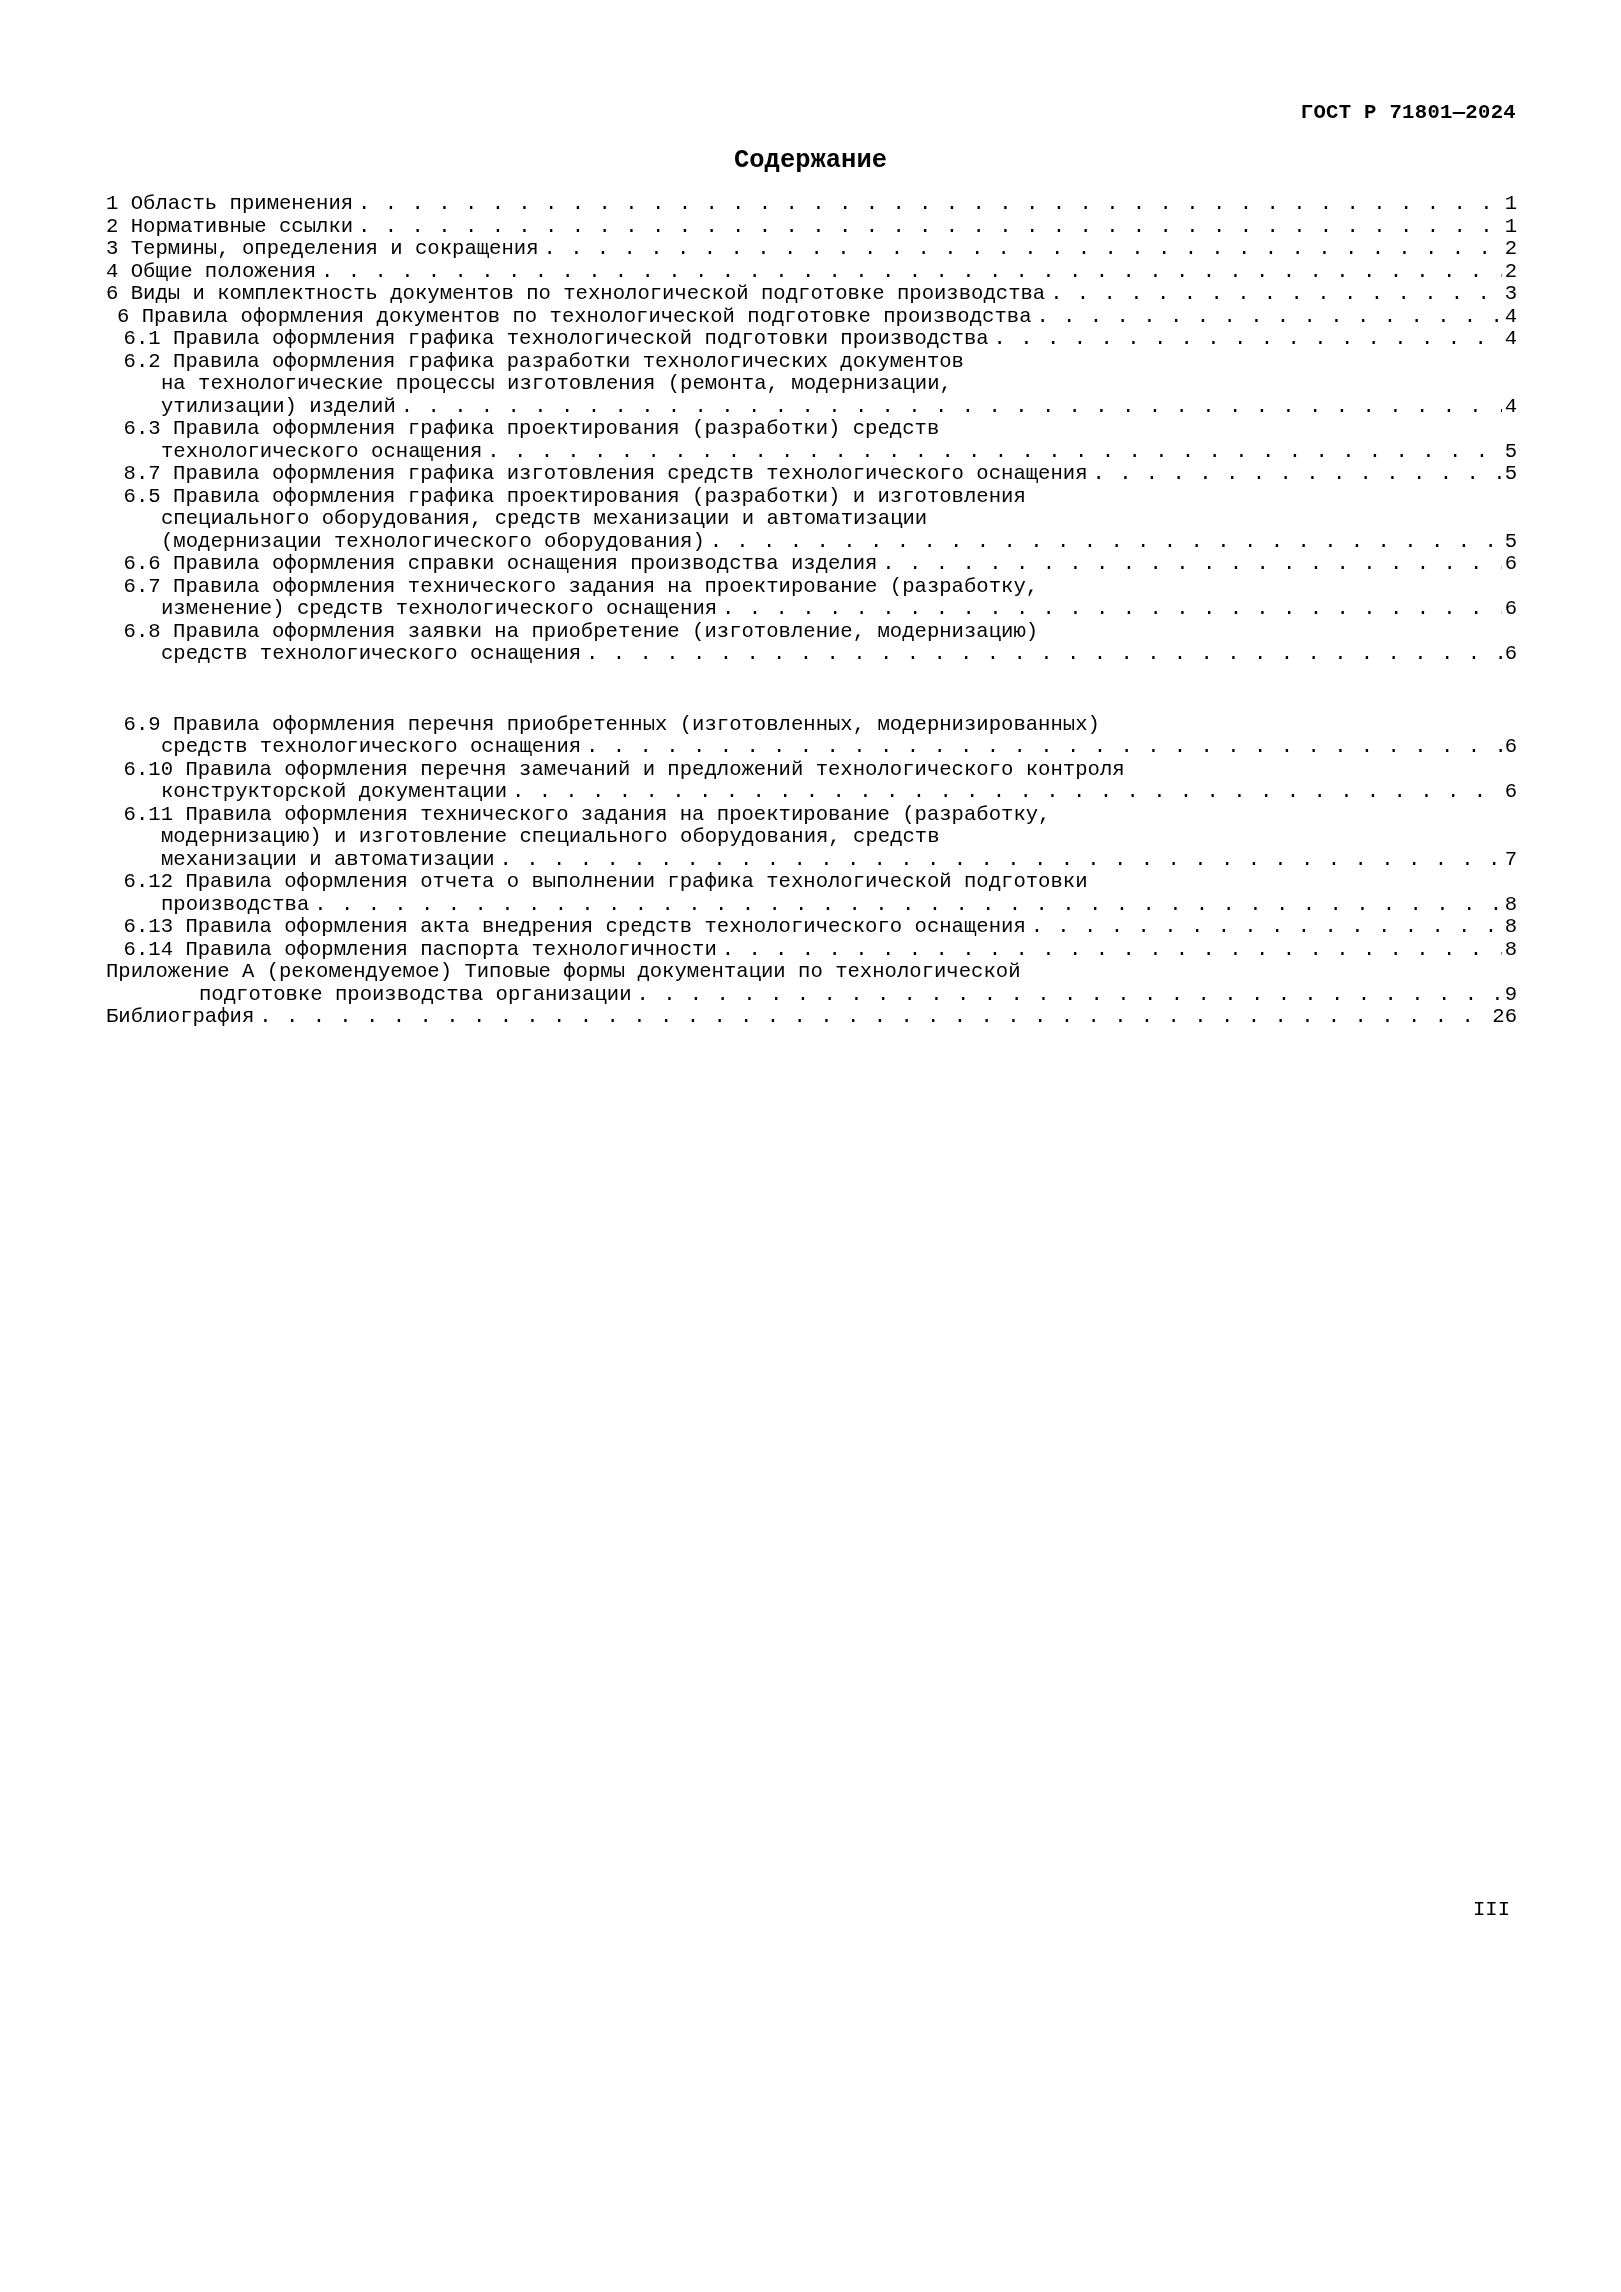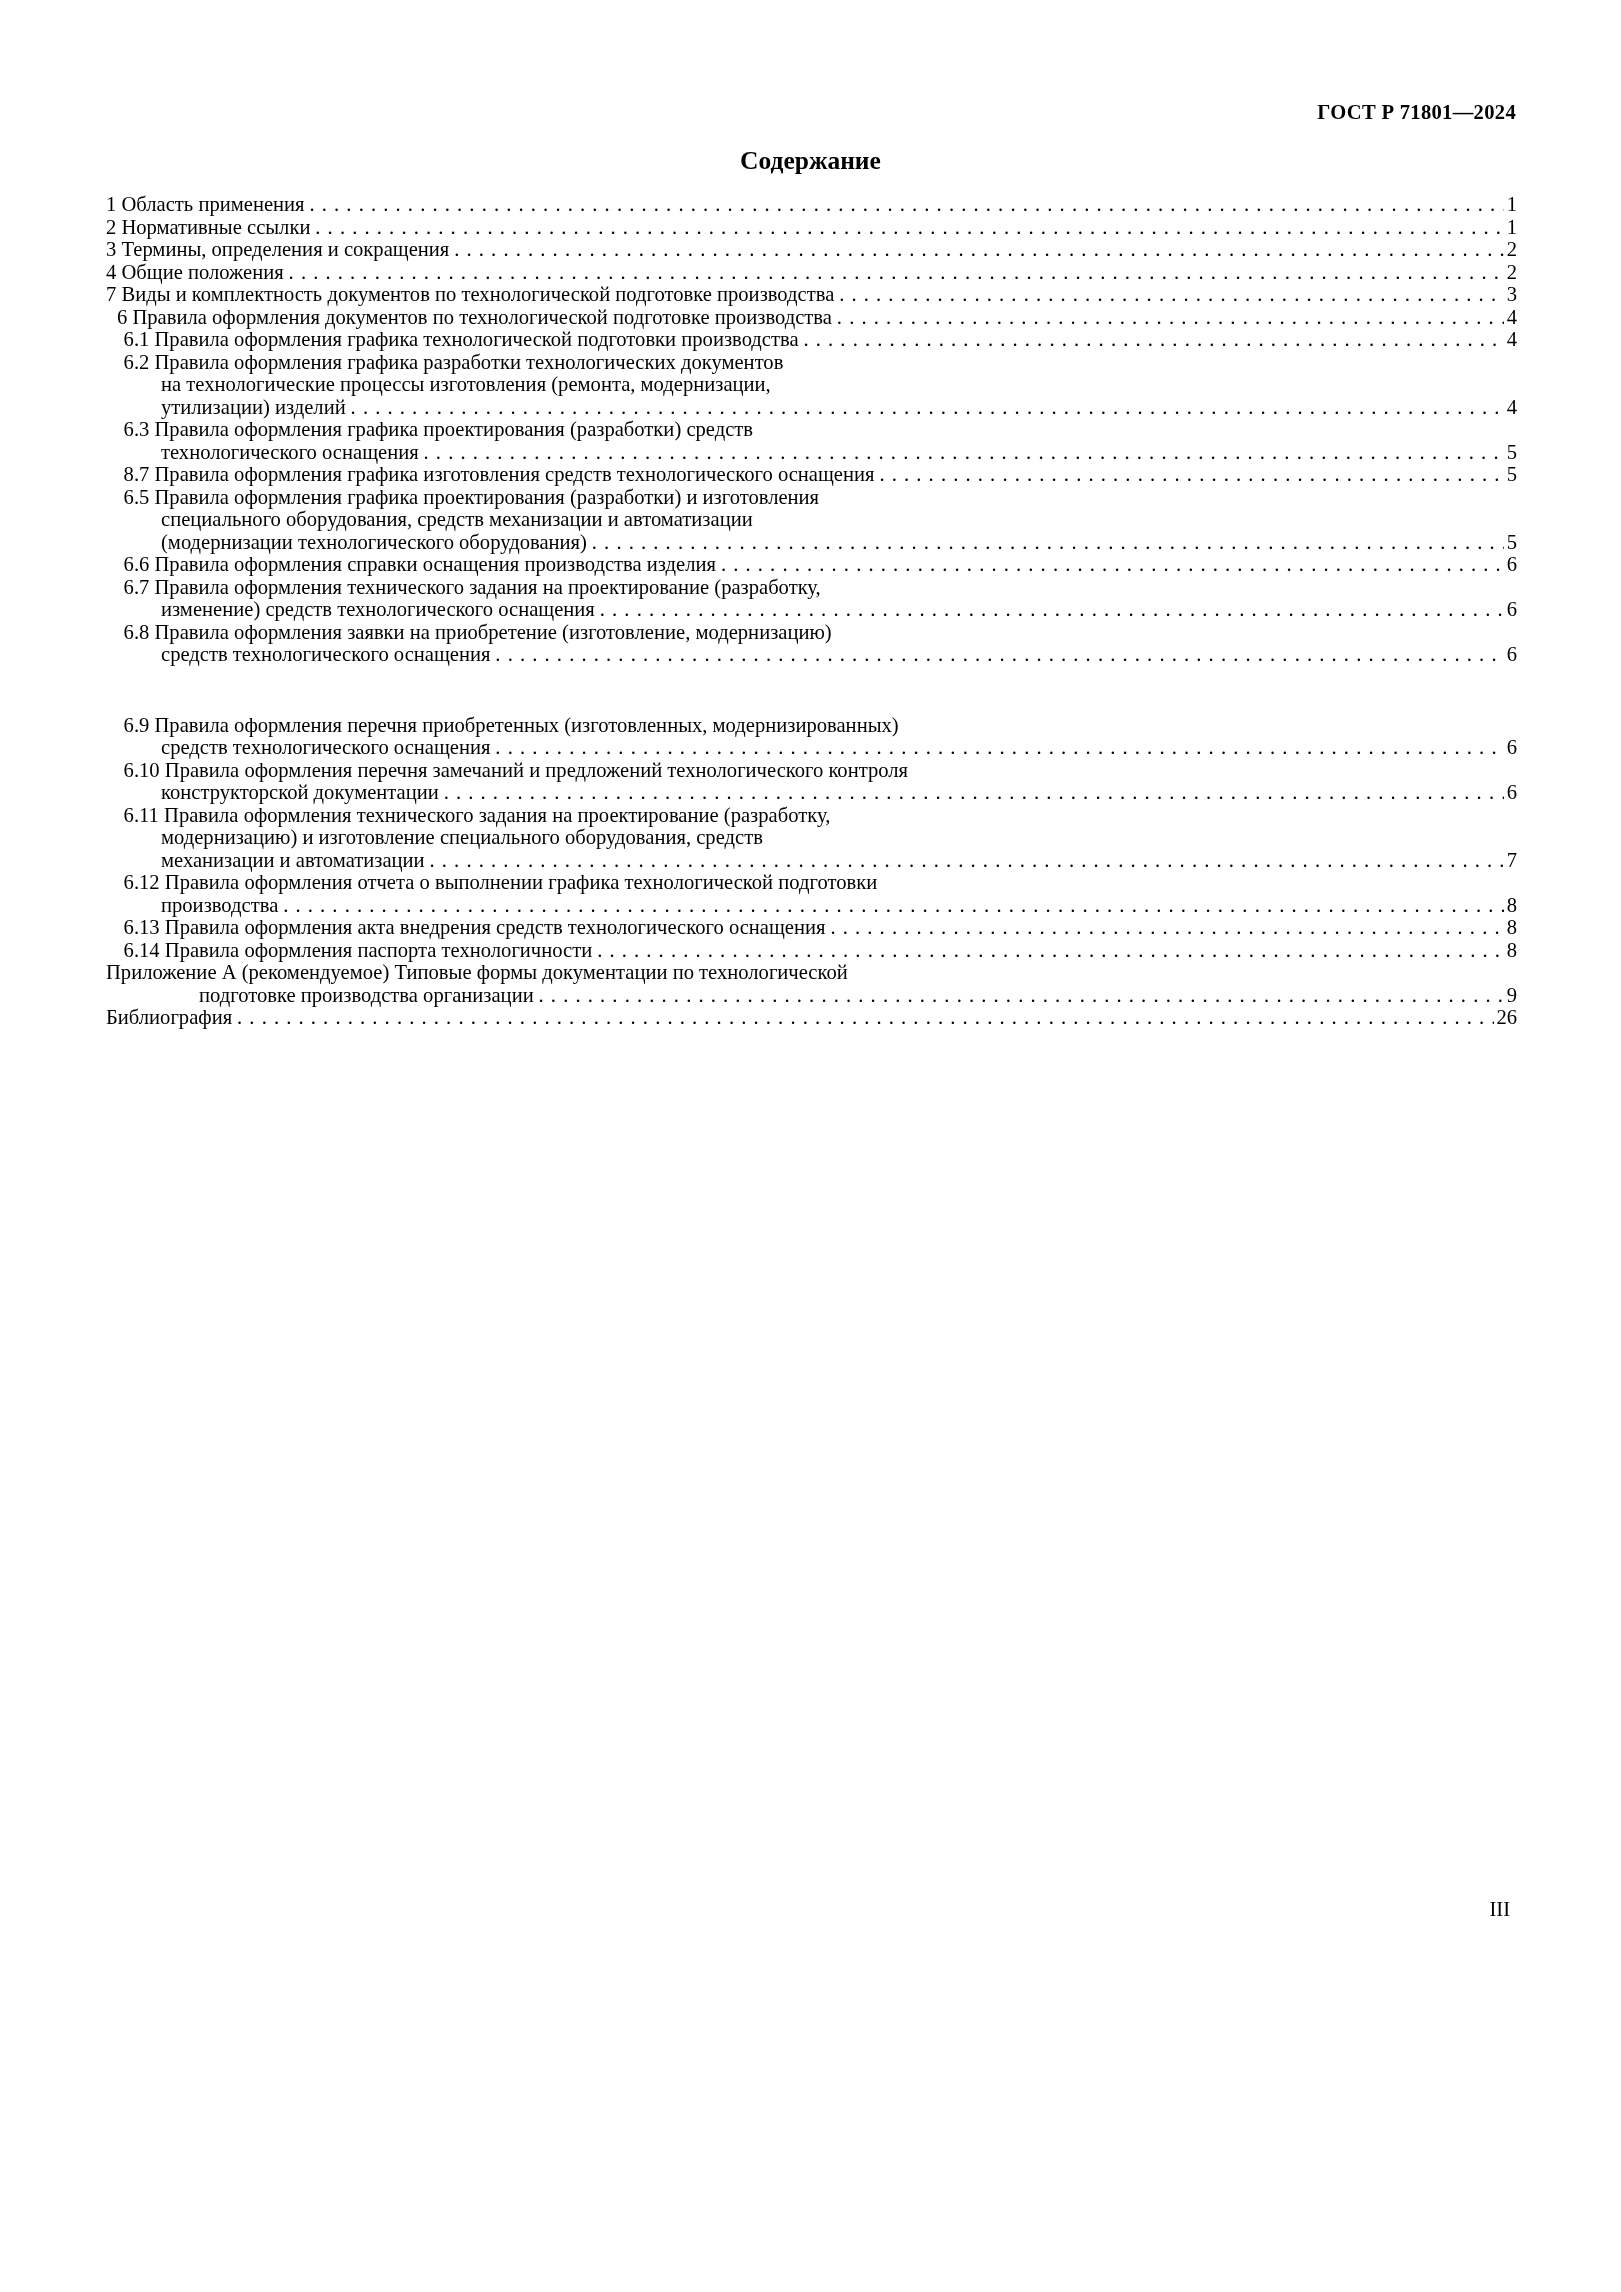--- a/index.html
+++ b/index.html
@@ -6,21 +6,21 @@
     margin: 0;
     padding: 0;
     background: #ffffff;
   }
   .page {
     position: relative;
     width: 1621px;
     height: 2293px;
     background: #ffffff;
     color: #000000;
-    font-family: Liberation Serif, serif;
+    font-family: Liberation Mono, monospace;
     overflow: hidden;
     border-radius: 24px;
   }
   .doc-header {
     position: absolute;
     top: 101px;
     right: 105px;
     font-size: 20.6px;
     font-weight: bold;
     letter-spacing: 0.3px;
@@ -94,21 +94,21 @@
         <span class="toc-text" style="padding-left: 0px;">3 Термины, определения и сокращения</span>
         <span class="leader">. . . . . . . . . . . . . . . . . . . . . . . . . . . . . . . . . . . . . . . . . . . . . . . . . . . . . . . . . . . . . . . . . . . . . . . . . . . . . . . . . . . . . . . . . . . . . . . . . . . . . . . . . . . . . . . . . . . . . . . . . . . . . . . . . . . . . . . . . . . . . . . . . . . . . . . . . . . . . . . . . . . . . . . . . . . . . . . . . . . . . . . . . . . . . . . . . . . . . . . . . . . . . . . . . . . . . . . . . . . . </span>
         <span class="pagenum">2</span>
       </div>
       <div class="toc-line">
         <span class="toc-text" style="padding-left: 0px;">4 Общие положения</span>
         <span class="leader">. . . . . . . . . . . . . . . . . . . . . . . . . . . . . . . . . . . . . . . . . . . . . . . . . . . . . . . . . . . . . . . . . . . . . . . . . . . . . . . . . . . . . . . . . . . . . . . . . . . . . . . . . . . . . . . . . . . . . . . . . . . . . . . . . . . . . . . . . . . . . . . . . . . . . . . . . . . . . . . . . . . . . . . . . . . . . . . . . . . . . . . . . . . . . . . . . . . . . . . . . . . . . . . . . . . . . . . . . . . . </span>
         <span class="pagenum">2</span>
       </div>
       <div class="toc-line">
-        <span class="toc-text" style="padding-left: 0px;">7 Виды и комплектность документов по технологической подготовке производства</span>
+        <span class="toc-text" style="padding-left: 0px;">6 Виды и комплектность документов по технологической подготовке производства</span>
         <span class="leader">. . . . . . . . . . . . . . . . . . . . . . . . . . . . . . . . . . . . . . . . . . . . . . . . . . . . . . . . . . . . . . . . . . . . . . . . . . . . . . . . . . . . . . . . . . . . . . . . . . . . . . . . . . . . . . . . . . . . . . . . . . . . . . . . . . . . . . . . . . . . . . . . . . . . . . . . . . . . . . . . . . . . . . . . . . . . . . . . . . . . . . . . . . . . . . . . . . . . . . . . . . . . . . . . . . . . . . . . . . . . </span>
         <span class="pagenum">3</span>
       </div>
       <div class="toc-line">
         <span class="toc-text" style="padding-left: 0px; margin-left: 11px;">6 Правила оформления документов по технологической подготовке производства</span>
         <span class="leader">. . . . . . . . . . . . . . . . . . . . . . . . . . . . . . . . . . . . . . . . . . . . . . . . . . . . . . . . . . . . . . . . . . . . . . . . . . . . . . . . . . . . . . . . . . . . . . . . . . . . . . . . . . . . . . . . . . . . . . . . . . . . . . . . . . . . . . . . . . . . . . . . . . . . . . . . . . . . . . . . . . . . . . . . . . . . . . . . . . . . . . . . . . . . . . . . . . . . . . . . . . . . . . . . . . . . . . . . . . . . </span>
         <span class="pagenum">4</span>
       </div>
       <div class="toc-line">
         <span class="toc-text" style="padding-left: 17.6px;">6.1 Правила оформления графика технологической подготовки производства</span>

